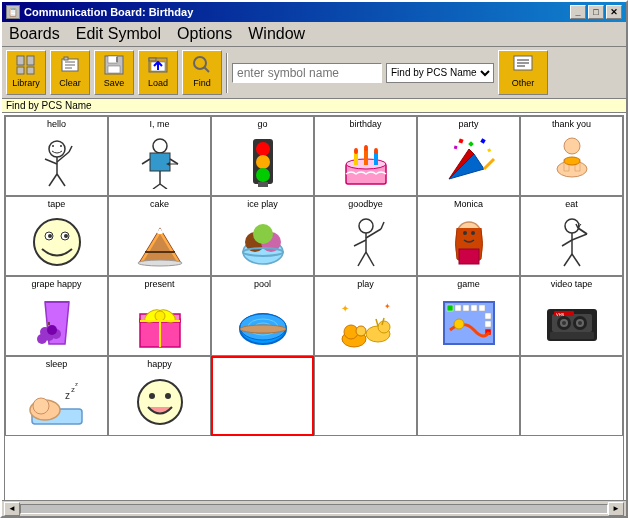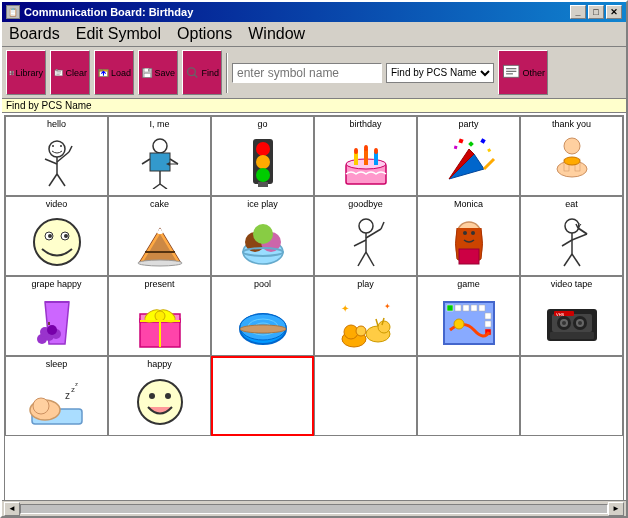--- a/index.html
+++ b/index.html
@@ -83,24 +83,25 @@
       background: #d4d0c8;
       padding: 3px 4px;
       display: flex;
       align-items: center;
       gap: 4px;
       border-bottom: 1px solid #808080;
     }
 
     .toolbar-btn {
       display: flex;
+      flex-direction: column;
       align-items: center;
       width: 40px;
       height: 45px;
-      background: #be185d;
+      background: #eab308;
       border: 1px solid;
       border-color: #ffffff #808080 #808080 #ffffff;
       cursor: pointer;
       font-size: 9px;
       padding: 2px;
       gap: 1px;
     }
 
     .toolbar-btn svg {
       width: 24px;
@@ -268,36 +269,36 @@
         <rect x="4" y="6" width="16" height="12" fill="white" stroke="#666" stroke-width="1"></rect>
         <line x1="7" y1="9" x2="17" y2="9" stroke="#666" stroke-width="1"></line>
         <line x1="7" y1="12" x2="17" y2="12" stroke="#666" stroke-width="1"></line>
         <line x1="7" y1="15" x2="14" y2="15" stroke="#666" stroke-width="1"></line>
         <rect x="6" y="4" width="4" height="3" fill="#c0c0c0" stroke="#666" stroke-width="1"></rect>
       </svg>
       <span>Clear</span>
     </button>
     <button class="toolbar-btn">
       <svg viewBox="0 0 24 24">
+        <rect x="3" y="3" width="18" height="18" fill="#c0c0c0" stroke="#666" stroke-width="1"></rect>
+        <rect x="6" y="3" width="9" height="7" fill="white" stroke="#666" stroke-width="0.5"></rect>
+        <rect x="6" y="13" width="12" height="7" fill="white" stroke="#666" stroke-width="0.5"></rect>
+        <rect x="14" y="4" width="2" height="5" fill="#808080"></rect>
+      </svg>
+      <span>Save</span>
+    </button>
+    <button class="toolbar-btn">
+      <svg viewBox="0 0 24 24">
         <rect x="3" y="5" width="18" height="14" fill="#d4a020" stroke="#666" stroke-width="1"></rect>
         <rect x="3" y="5" width="7" height="3" fill="#d4a020" stroke="#666" stroke-width="1"></rect>
         <rect x="5" y="9" width="14" height="9" fill="white" stroke="#666" stroke-width="0.5"></rect>
         <polyline points="8,13 12,9 16,13" fill="none" stroke="#0000ff" stroke-width="2"></polyline>
         <line x1="12" y1="9" x2="12" y2="17" stroke="#0000ff" stroke-width="2"></line>
       </svg>
       <span>Load</span>
-    </button>
-    <button class="toolbar-btn">
-      <svg viewBox="0 0 24 24">
-        <rect x="3" y="3" width="18" height="18" fill="#c0c0c0" stroke="#666" stroke-width="1"></rect>
-        <rect x="6" y="3" width="9" height="7" fill="white" stroke="#666" stroke-width="0.5"></rect>
-        <rect x="6" y="13" width="12" height="7" fill="white" stroke="#666" stroke-width="0.5"></rect>
-        <rect x="14" y="4" width="2" height="5" fill="#808080"></rect>
-      </svg>
-      <span>Save</span>
     </button>
     <button class="toolbar-btn">
       <svg viewBox="0 0 24 24">
         <circle cx="10" cy="10" r="6" fill="none" stroke="#666" stroke-width="2"></circle>
         <line x1="14" y1="14" x2="19" y2="19" stroke="#666" stroke-width="2"></line>
       </svg>
       <span>Find</span>
     </button>
     <div class="toolbar-separator"></div>
     <div class="search-area">
@@ -424,21 +425,21 @@
 
             <ellipse cx="30" cy="35" rx="15" ry="8" fill="#ffd0a0" stroke="#cc9060" stroke-width="1"></ellipse>
             <rect x="22" y="25" width="5" height="12" fill="#ffd0a0" stroke="#cc9060" stroke-width="0.5"></rect>
             <rect x="33" y="25" width="5" height="12" fill="#ffd0a0" stroke="#cc9060" stroke-width="0.5"></rect>
             <ellipse cx="30" cy="27" rx="8" ry="4" fill="#ffaa00" stroke="#cc7700" stroke-width="1"></ellipse>
           </svg>
         </div>
       </div>
 
       <div class="cell">
-        <span class="cell-label">video</span>
+        <span class="cell-label">tape</span>
         <div class="cell-image">
           <svg viewBox="0 0 60 55">
 
             <circle cx="30" cy="28" r="23" fill="#ffffcc" stroke="#333" stroke-width="2"></circle>
             <circle cx="22" cy="22" r="4" fill="white" stroke="#333" stroke-width="1"></circle>
             <circle cx="38" cy="22" r="4" fill="white" stroke="#333" stroke-width="1"></circle>
             <circle cx="23" cy="22" r="2" fill="#333"></circle>
             <circle cx="39" cy="22" r="2" fill="#333"></circle>
             <path d="M 15 35 Q 30 48 45 35" fill="none" stroke="#333" stroke-width="2"></path>
           </svg>

